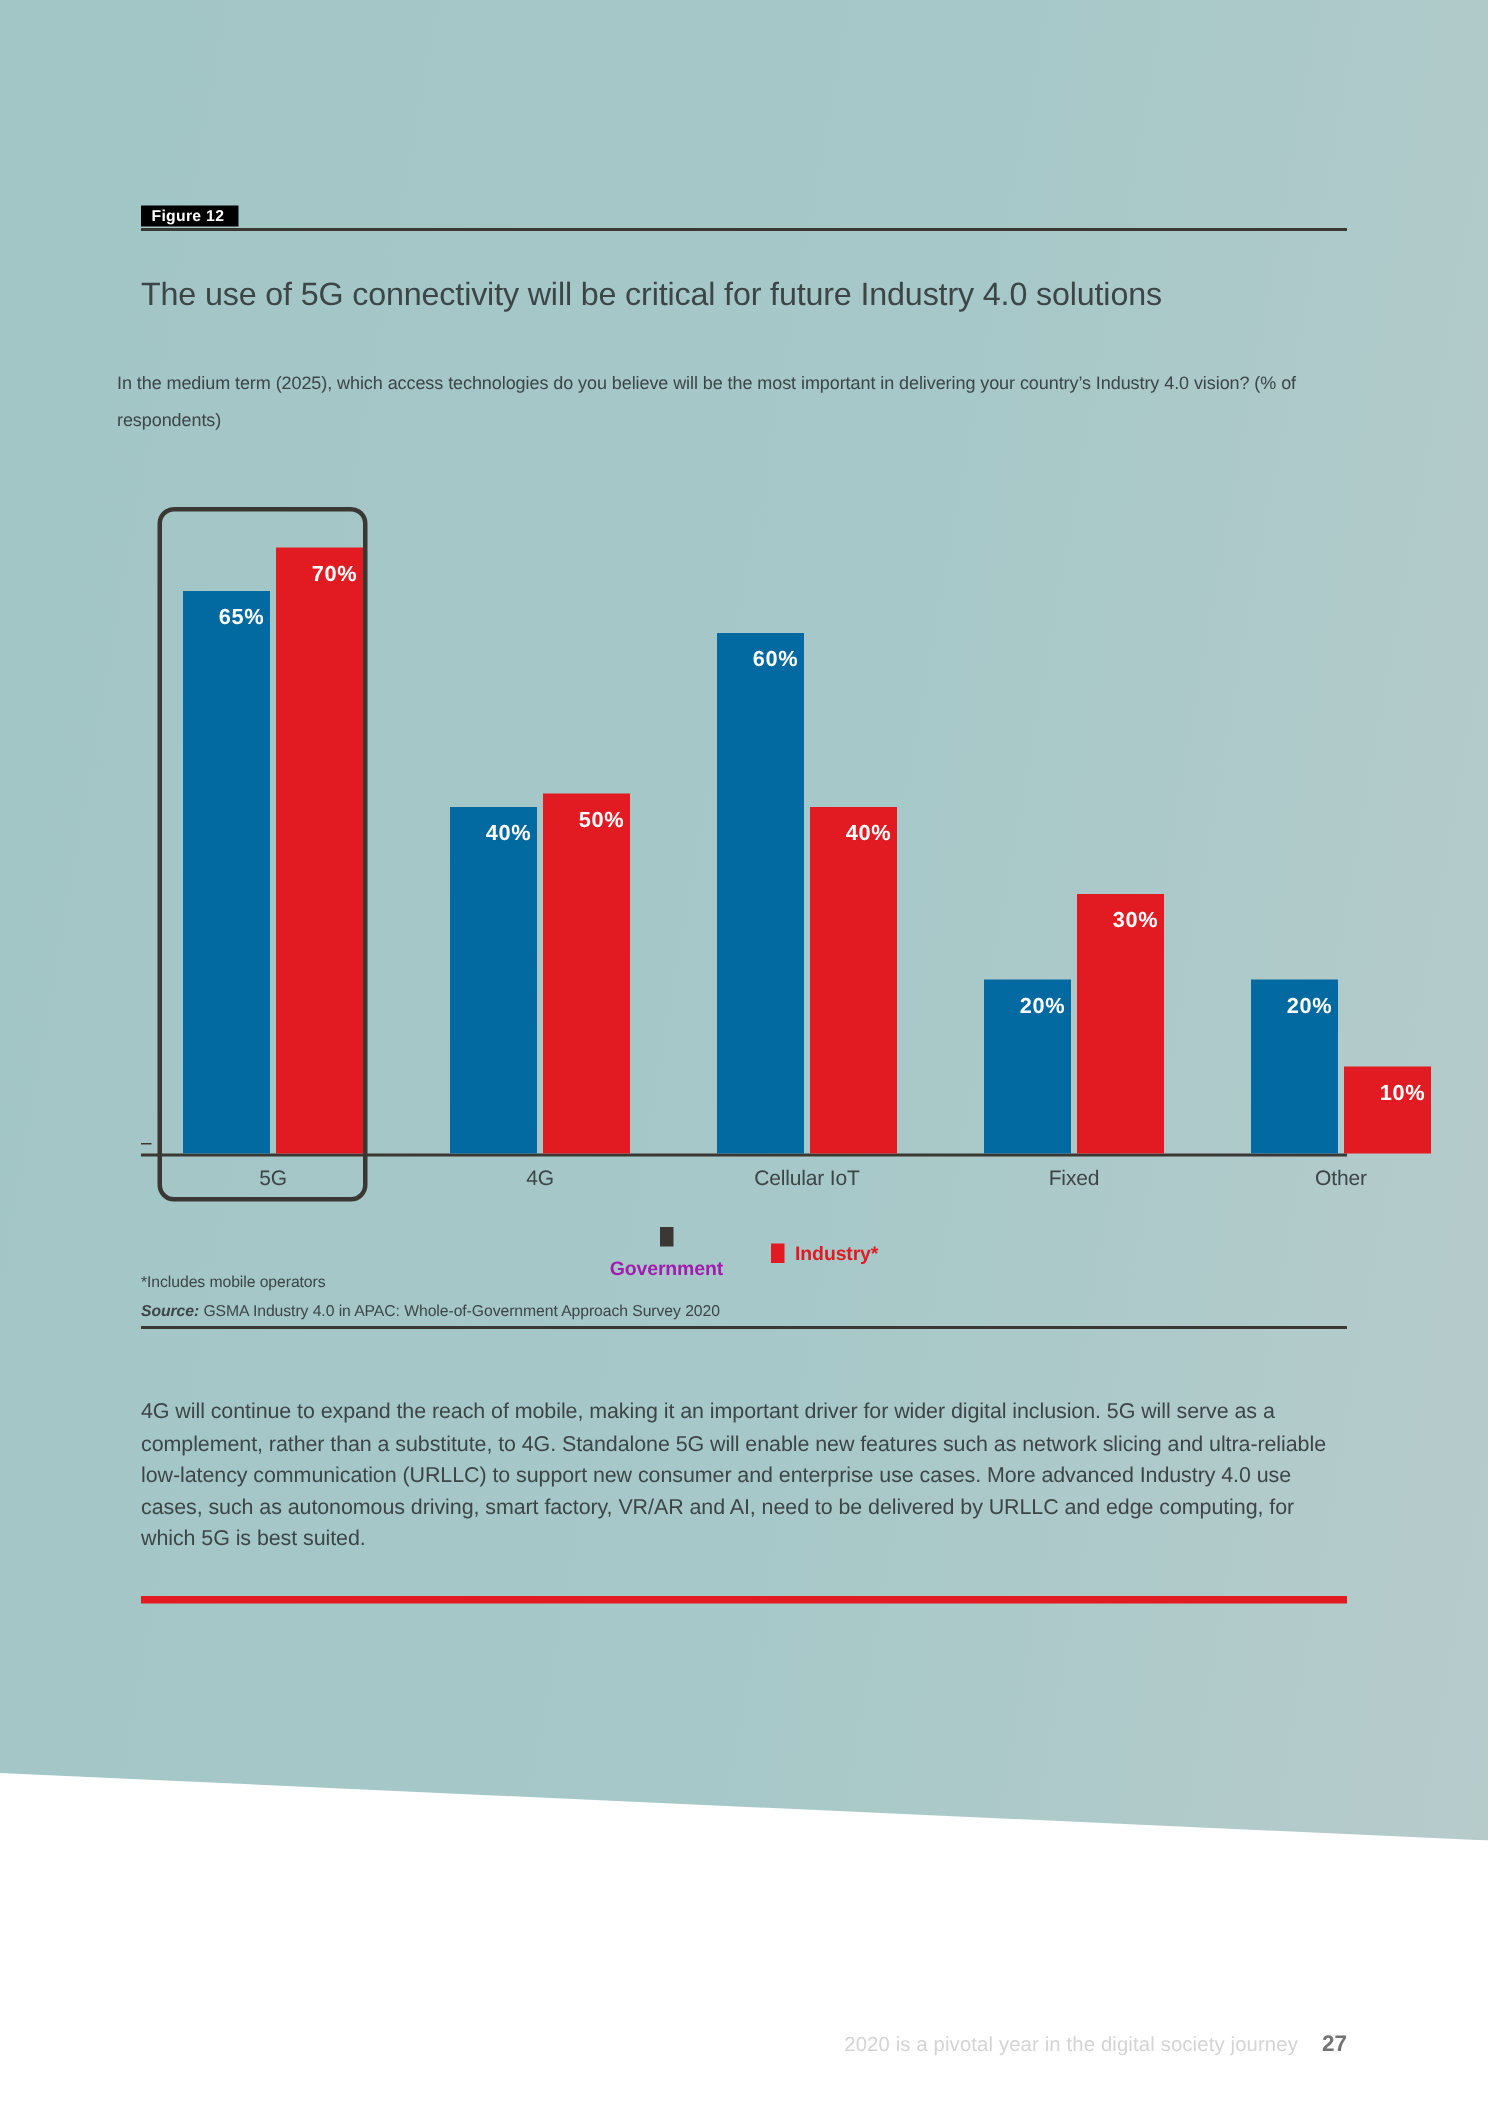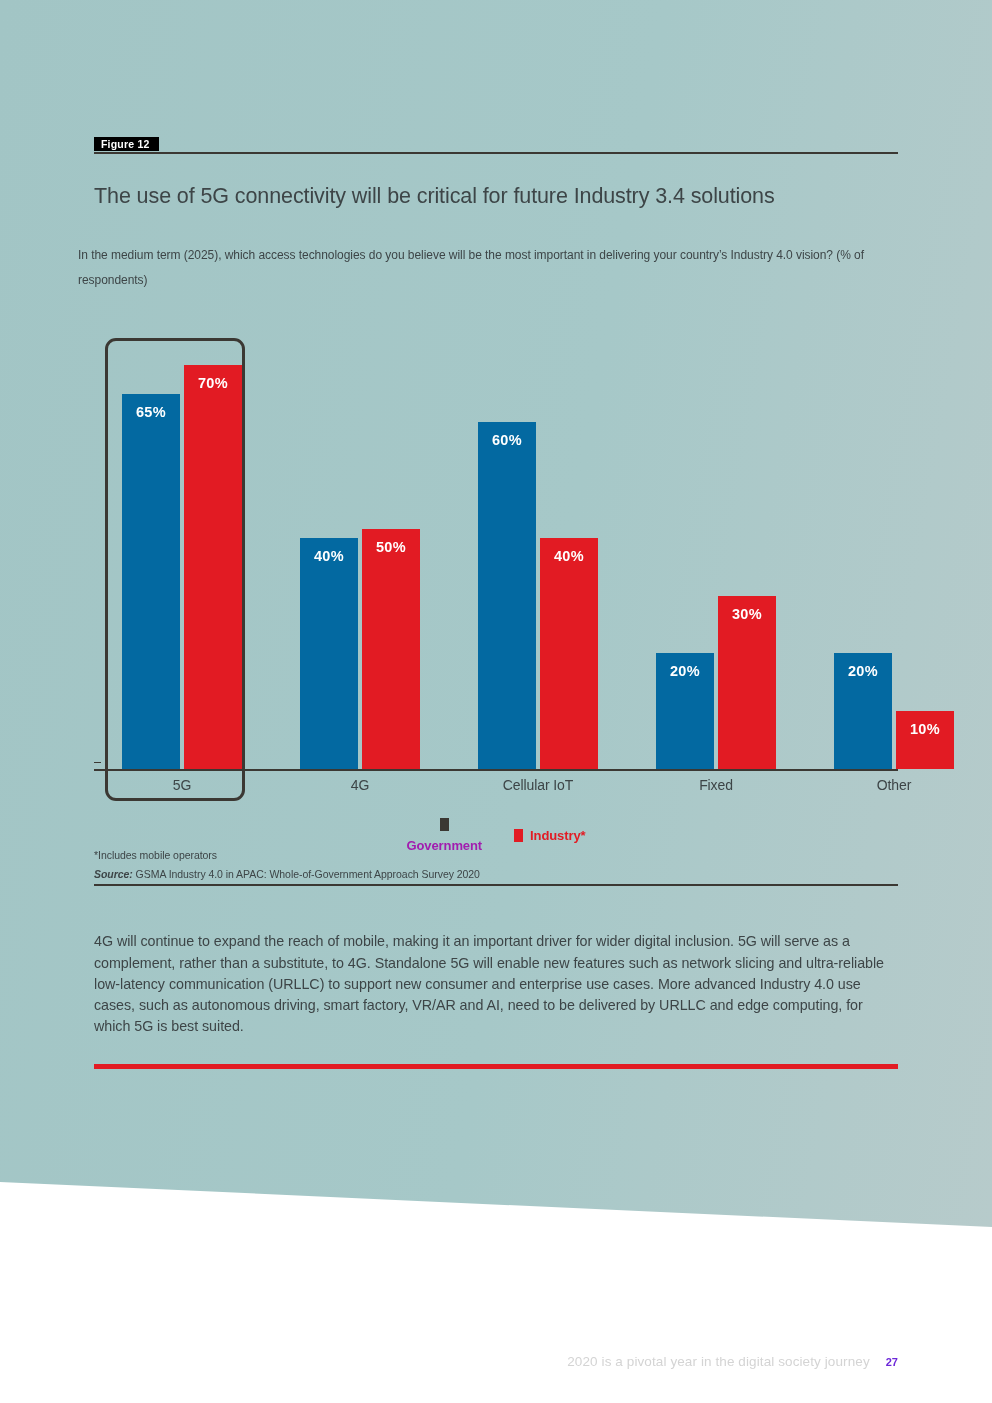--- a/index.html
+++ b/index.html
@@ -111,21 +111,21 @@
   .bar {
     position: absolute;
     bottom: 0;
     width: 58px;
   }
   .bar.gov  { left: 0;    background: #0369a1; }
   .bar.ind  { left: 62px; background: #e21b23; }
   .bar-label {
     position: absolute;
     top: 10px;
-    left: 0;
+    left: 10px;
     width: 58px;
     text-align: center;
     color: #ffffff;
     font-size: 14.5px;
     font-weight: bold;
     letter-spacing: 0.4px;
   }
 
   .cat-label {
     position: absolute;
@@ -227,34 +227,34 @@
     justify-content: flex-end;
     align-items: baseline;
     gap: 16px;
     color: #d4d4d4;
   }
   #footer-text {
     font-size: 13.5px;
     letter-spacing: 0.1px;
   }
   #footer-page {
-    font-size: 11px;
+    font-size: 15px;
     font-weight: bold;
-    color: #6d28d9;
+    color: #737373;
   }
 </style>
 </head>
 <body>
 
 <div id="page">
   <div id="teal-panel"></div>
 
   <div id="fig-badge">Figure 12</div>
   <div id="fig-rule"></div>
-  <h1 id="fig-title">The use of 5G connectivity will be critical for future Industry 3.4 solutions</h1>
+  <h1 id="fig-title">The use of 5G connectivity will be critical for future Industry 4.0 solutions</h1>
   <p id="fig-subtitle">In the medium term (2025), which access technologies do you believe will be the most important in delivering your country’s Industry 4.0 vision? (% of respondents)</p>
 
   <div id="chart">
     <div id="plot">
       <div id="axis-line"></div>
       <div id="axis-tick"></div>
       <div id="groups">
           <div class="group" style="left: 28px; width: 120px;">
             <div class="bar gov" style="height: 375.461px;">
               <span class="bar-label">65%</span>

